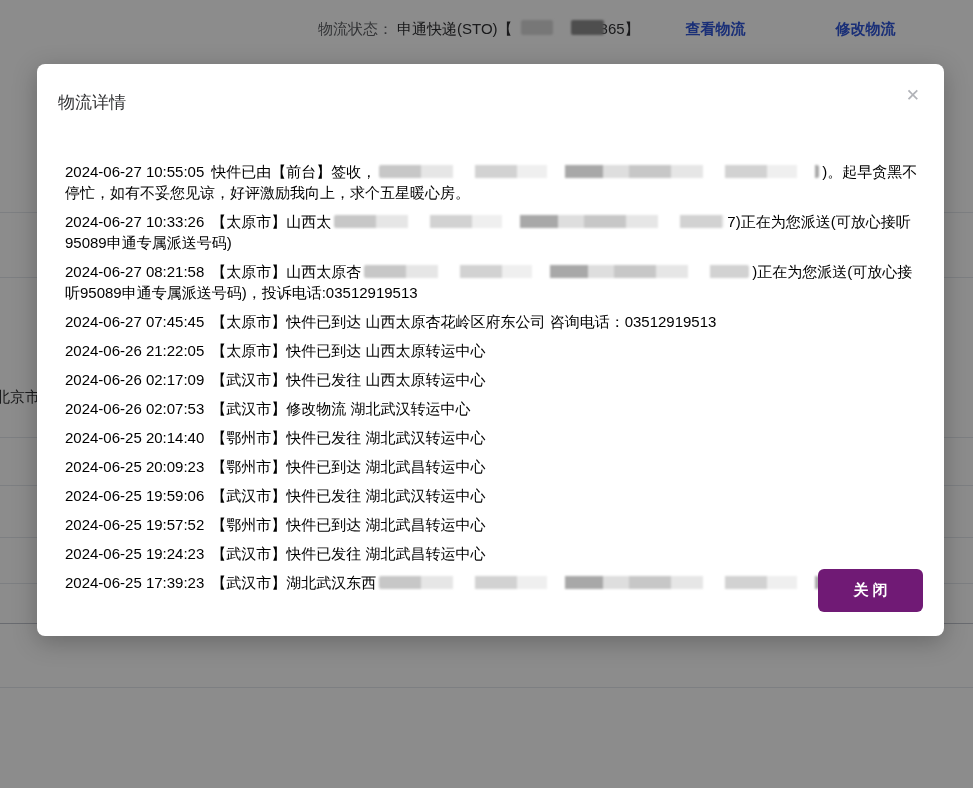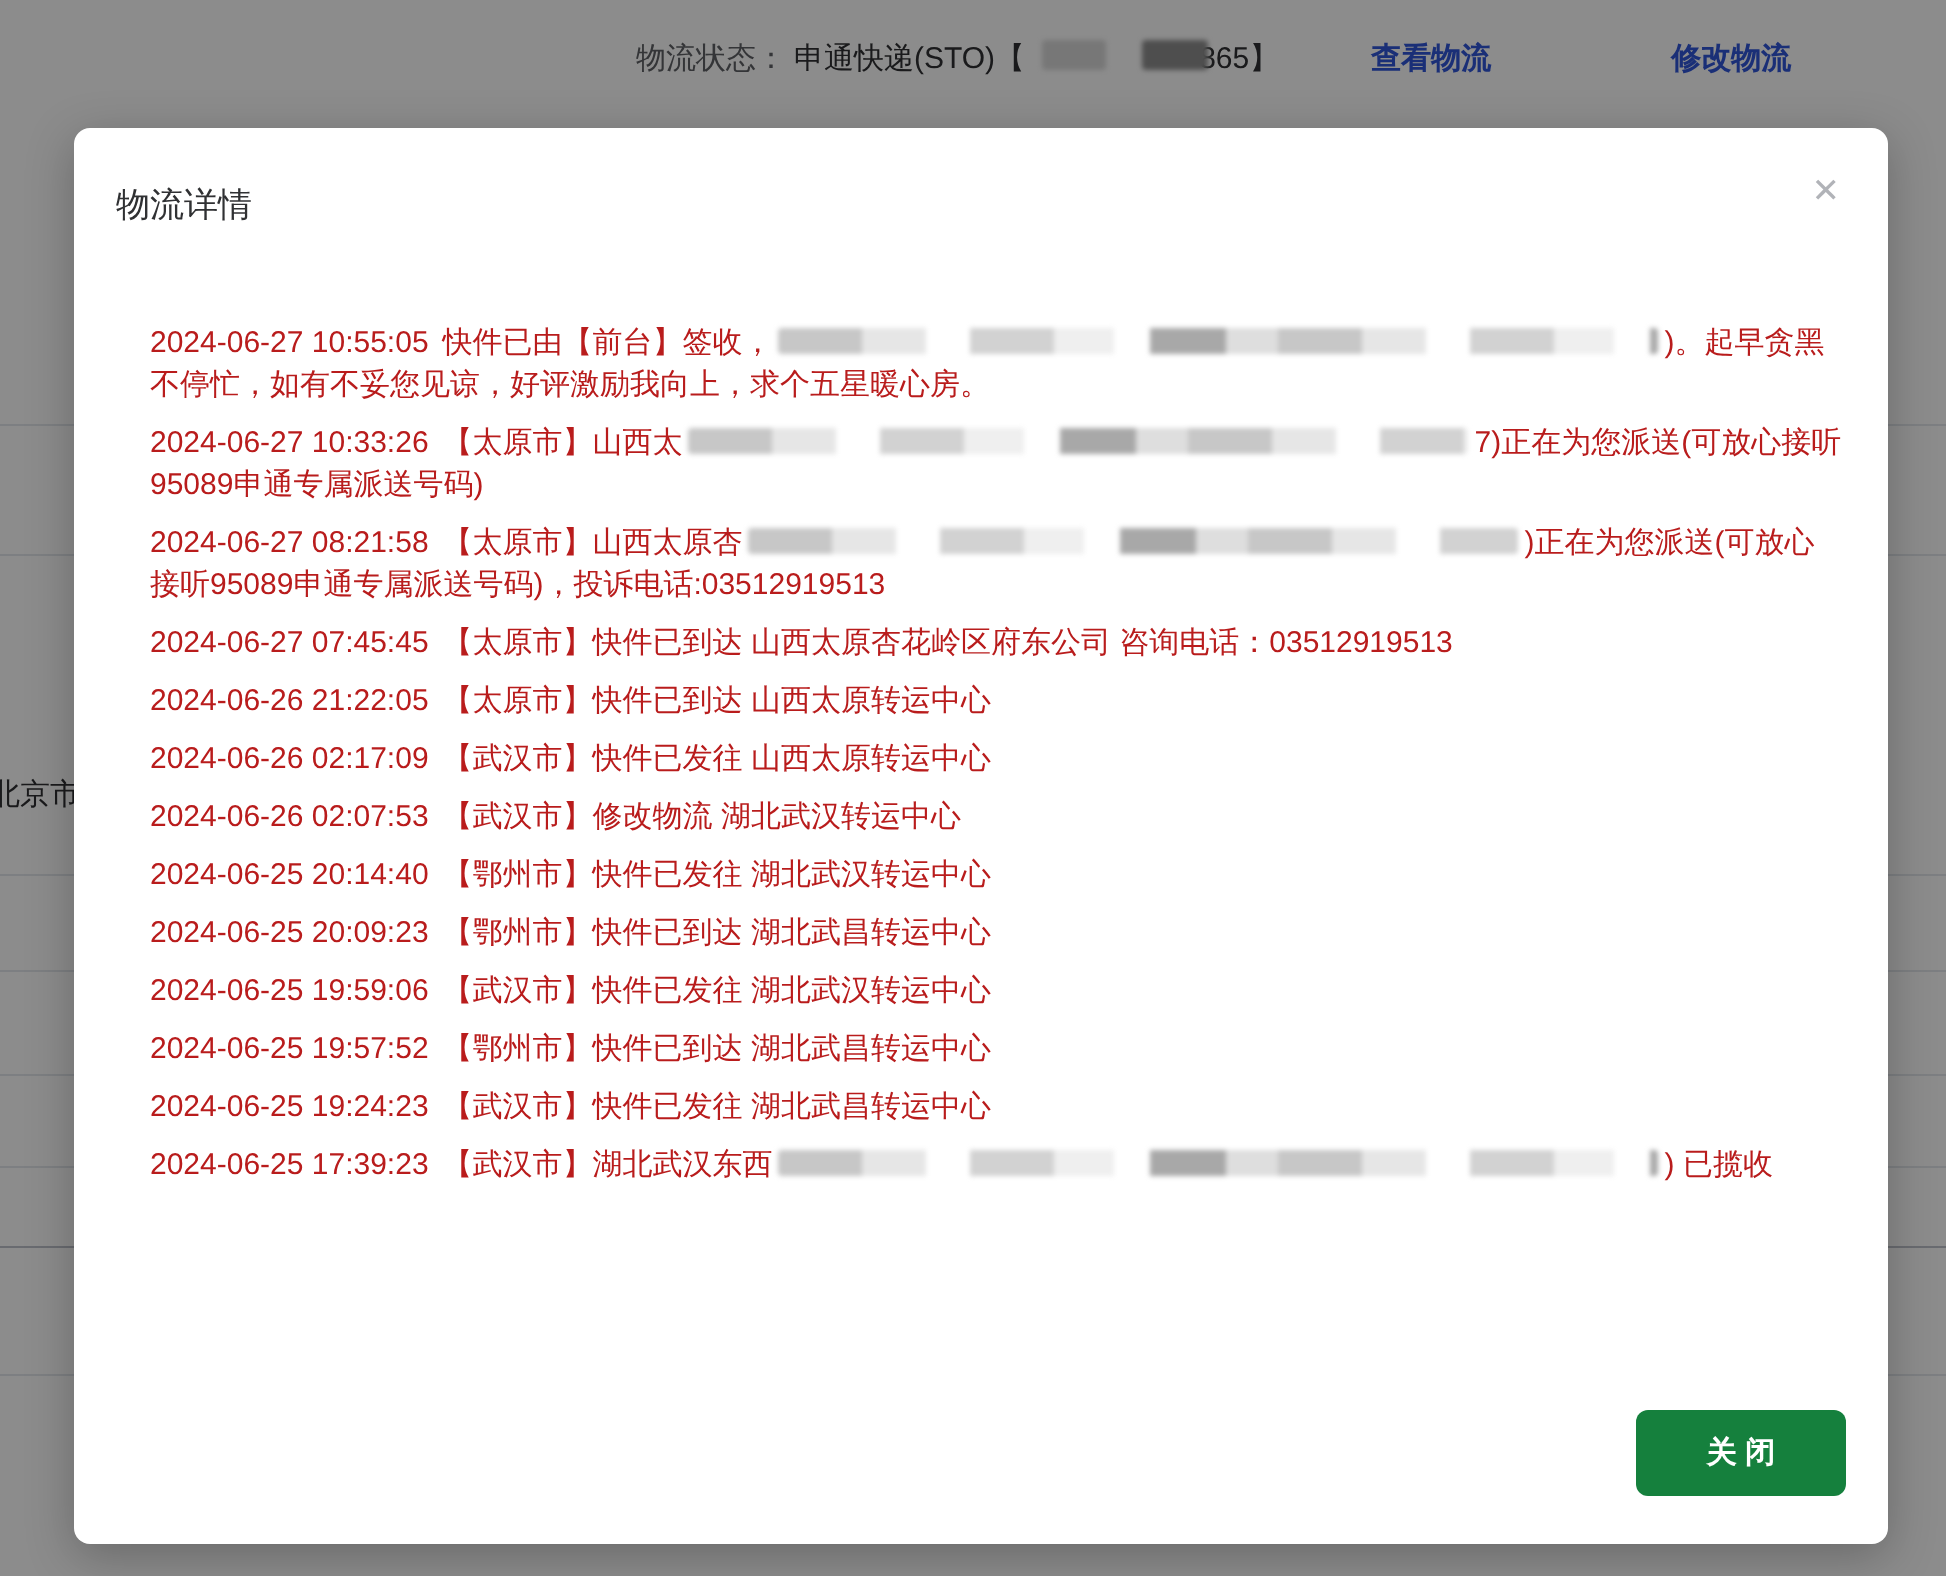--- a/index.html
+++ b/index.html
@@ -33,49 +33,49 @@
   .bg-city {
     position: absolute; left: -5px; top: 388px;
     font-size: 15px; color: #303133; white-space: nowrap;
   }
 
   
   .overlay { position: absolute; inset: 0; background: rgba(0,0,0,0.45); z-index: 10; }
 
   
   .modal {
-    position: absolute; left: 37px; top: 64px; width: 907px; height: 708px;
+    position: absolute; left: 37px; top: 64px; width: 907px; height: 572px;
     background: #ffffff; border-radius: 8px; z-index: 20;
     box-shadow: 0 6px 24px rgba(0,0,0,0.25);
   }
   .modal-header { position: relative; padding: 27px 24px 0 21px; }
   .modal-title { font-size: 17px; font-weight: 500; color: #303133; }
   .close-btn {
     position: absolute; top: 23px; right: 24px;
     font-size: 17px; line-height: 17px; color: #b1b3b8; cursor: pointer;
     font-weight: 400;
   }
   .modal-body {
-    padding: 47px 22px 0 38px;
-    font-size: 15px; line-height: 21px; color: #b91c1c;
+    padding: 47px 22px 0 28px;
+    font-size: 15px; line-height: 21px; color: #000000;
   }
   .entry { margin-bottom: 8px; }
   .entry .time { margin-right: 7px; white-space: nowrap; }
   .entry .redact {
     display: inline-block; height: 13px; border-radius: 2px;
     vertical-align: -1px; filter: blur(1.3px); margin: 0 3px;
     background: repeating-linear-gradient(90deg,
       #c7c7c7 0 42px, #e6e6e6 42px 74px, rgba(0,0,0,0) 74px 96px,
       #d2d2d2 96px 138px, #efefef 138px 168px, rgba(0,0,0,0) 168px 186px,
       #a8a8a8 186px 224px, #dedede 224px 250px);
   }
   .modal-footer { position: absolute; right: 21px; bottom: 24px; }
   .btn-primary {
     min-width: 105px; height: 43px; padding: 0 35px;
-    background: #15803d; color: #ffffff; border: none; border-radius: 6px;
+    background: #701a75; color: #ffffff; border: none; border-radius: 6px;
     font-size: 15px; font-weight: bold; cursor: pointer;
     font-family: "Liberation Sans", "DejaVu Sans", sans-serif;
   }
 </style>
 </head>
 <body>
 
 <div class="page">
 
   <div class="bg">

